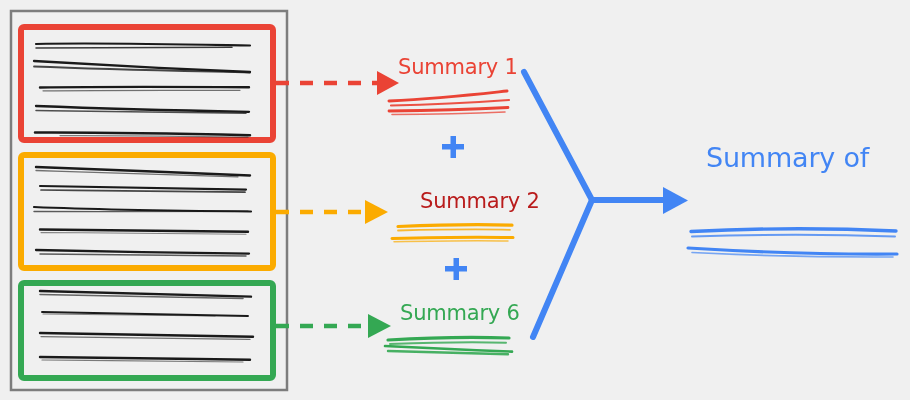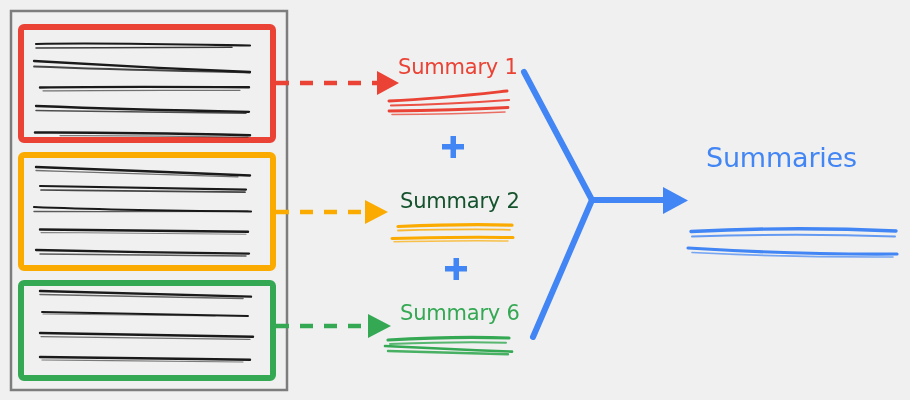--- a/index.html
+++ b/index.html
@@ -32,21 +32,21 @@
     font-family: "DejaVu Sans", "Liberation Sans", sans-serif;
     font-weight: 400;
     line-height: 1;
     user-select: none;
   }
   .summary-label {
     font-size: 21px;
     letter-spacing: -0.2px;
   }
   #sum1-label { left: 398px; top: 57px; color: #ea4335; }
-  #sum2-label { left: 400px; top: 191px; color: #14532d; }
+  #sum2-label { left: 420px; top: 191px; color: #b91c1c; }
   #sum3-label { left: 400px; top: 303px; color: #34a853; }
   #final-label {
     left: 706px;
     top: 140px;
     color: #4285f4;
     font-size: 27px;
     text-align: center;
     line-height: 1.33;
     letter-spacing: -0.2px;
   }
@@ -169,16 +169,16 @@
     </g>
   </svg>
 
   <div class="label summary-label" id="sum1-label">Summary 1</div>
 
   <div class="label summary-label" id="sum2-label">Summary 2</div>
 
   <div class="label summary-label" id="sum3-label">Summary 6</div>
 
   <div class="label" id="final-label">
-    <span class="l2">Summaries</span>
+    <span class="l1">Summary of</span>
   </div>
 
 </div>
 
 </body></html>

